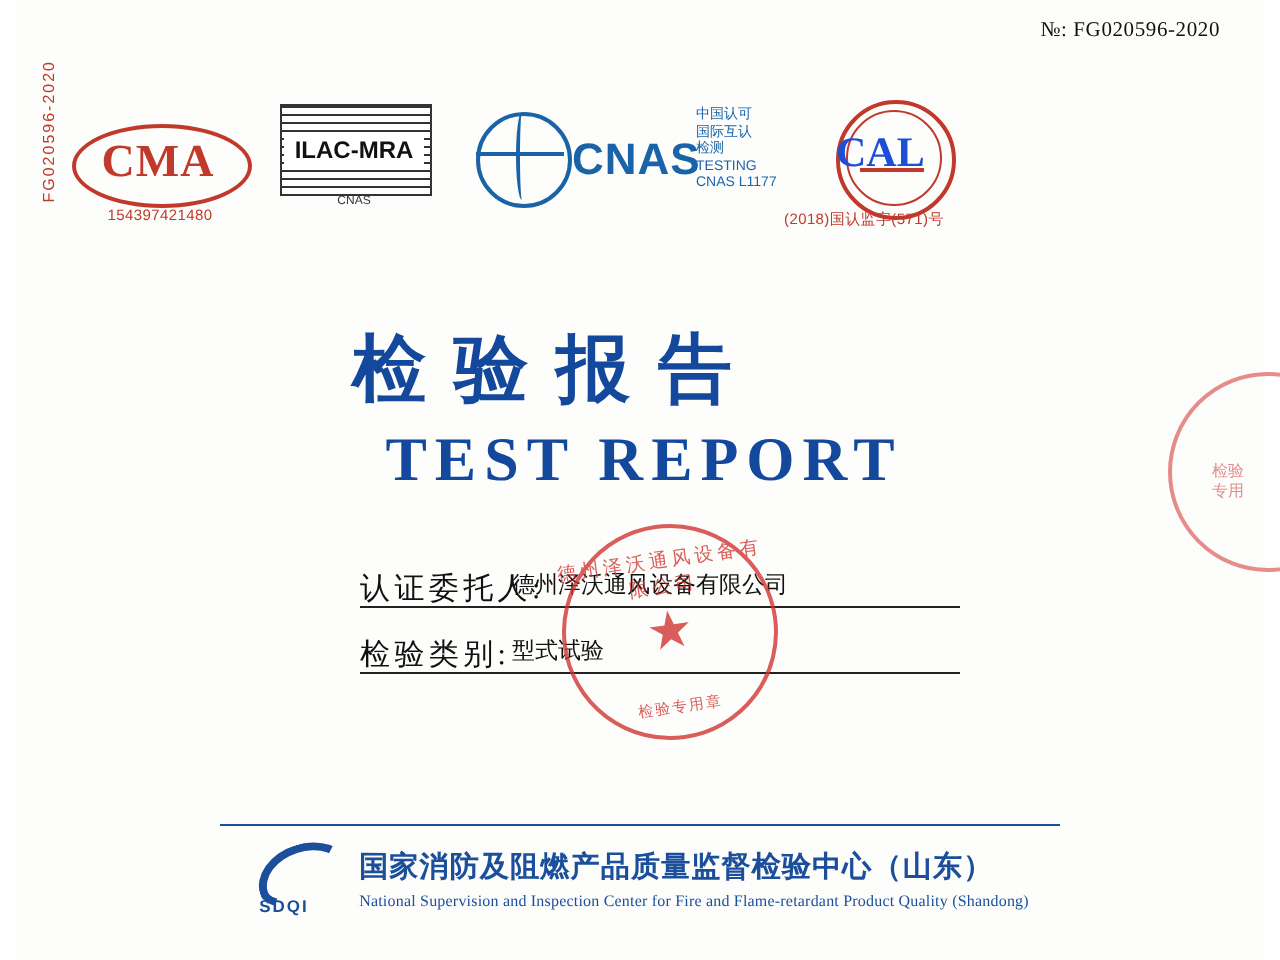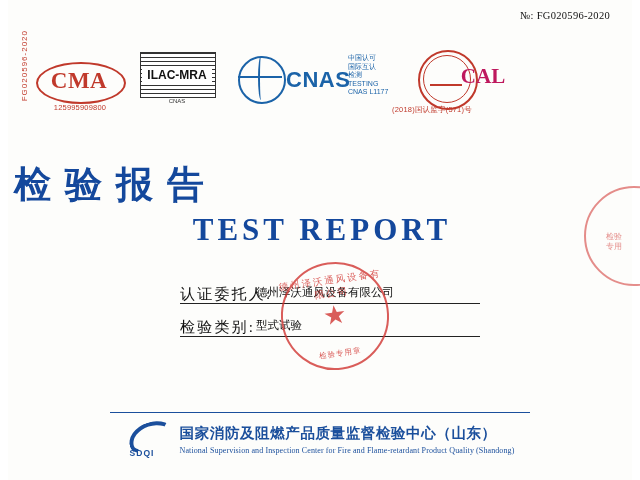--- a/index.html
+++ b/index.html
@@ -209,26 +209,24 @@
     position: absolute;
     left: 5px; top: 5px;
     width: 46px; height: 46px;
     border: 1.2px solid #c0392b;
     border-radius: 50%;
   }
   .cal .letters {
     position: absolute;
     left: 0; top: 14px;
     width: 56px;
-    text-align: center;
     font-size: 21px;
     font-weight: bold;
-    color: #be185d;
+    color: #1d4ed8;
     font-family: "Liberation Serif", serif;
-    margin-left: 37px;
   }
   .cal .tick {
     position: absolute;
     left: 12px; top: 34px;
     width: 32px; height: 1.6px;
     background: #c0392b;
   }
   .cal-sub {
     position: absolute;
     left: 392px;
@@ -238,20 +236,21 @@
     font-family: "Liberation Sans", sans-serif;
     letter-spacing: 0.2px;
   }
 
   
   .title-cn {
     position: absolute;
     left: 0;
     top: 160px;
     width: 542px;
+    text-align: center;
     font-size: 37px;
     font-weight: bold;
     letter-spacing: 14px;
     color: #14489c;
     text-indent: 14px;
     font-family: "DejaVu Sans", sans-serif;
   }
   .title-en {
     position: absolute;
     left: 0;
@@ -433,21 +432,21 @@
     <span>FG020596-2020</span>
   </div>
 
   <div class="vcode">FG020596-2020</div>
 
   <div class="logo-row">
 
     <div class="cma">
       <div class="ellipse"></div>
       <div class="txt">CMA</div>
-      <div class="sub">125995909800</div>
+      <div class="sub">154397421480</div>
     </div>
 
     <div class="ilac">
       <div class="hatch">
         <div class="band">ILAC-MRA</div>
       </div>
       <div class="cap">CNAS</div>
     </div>
 
     <div class="cnas">

